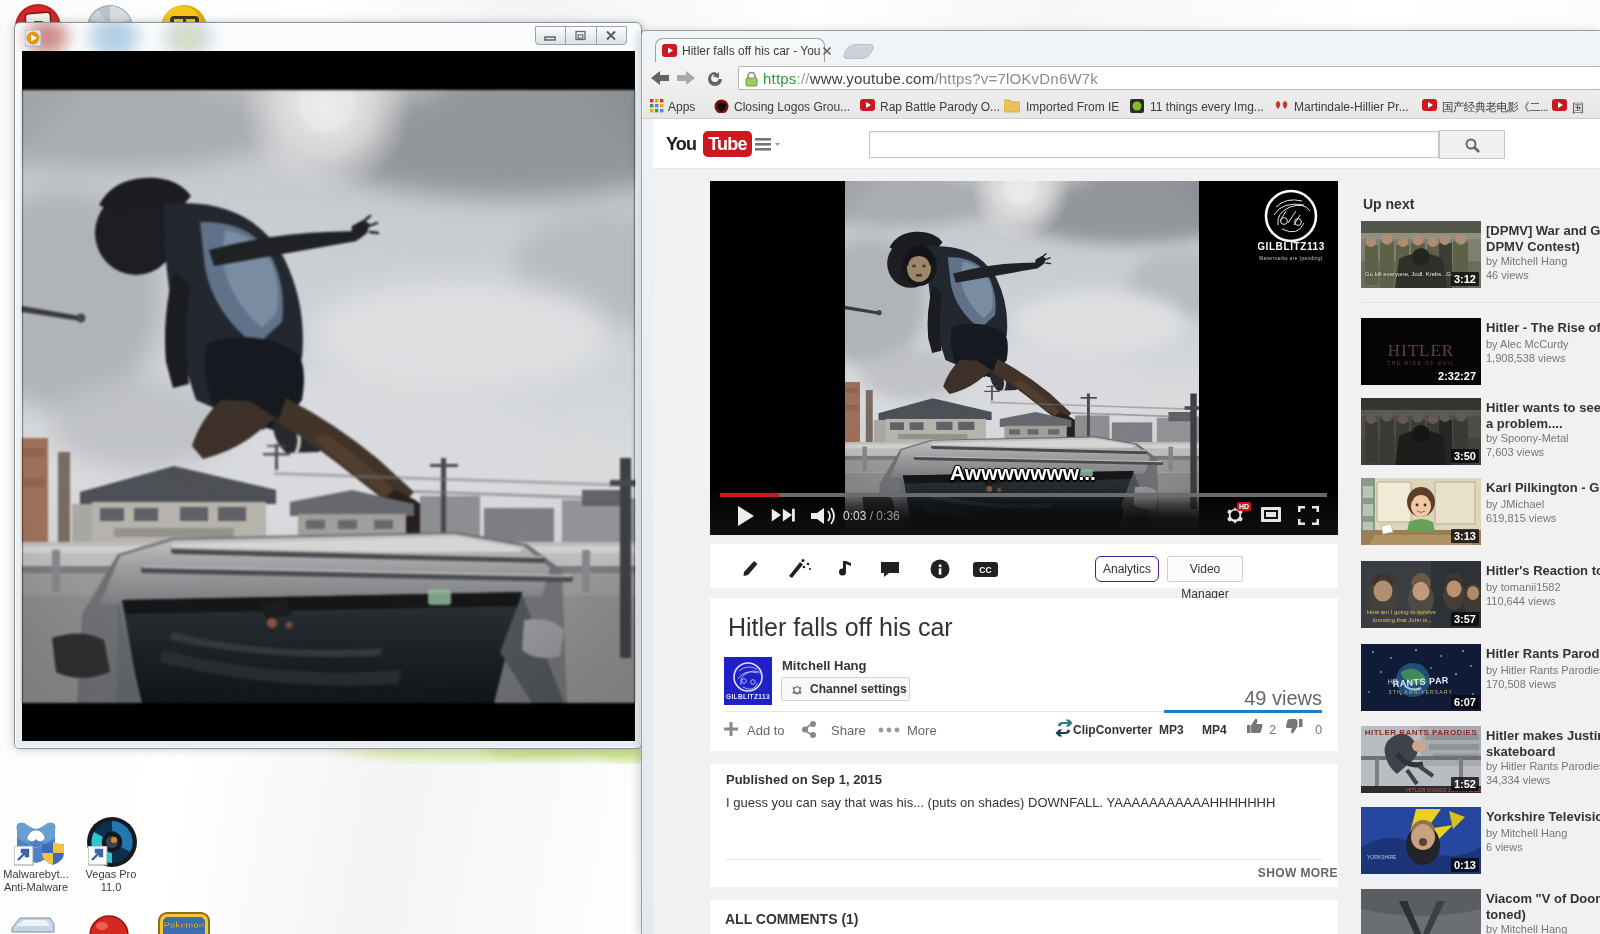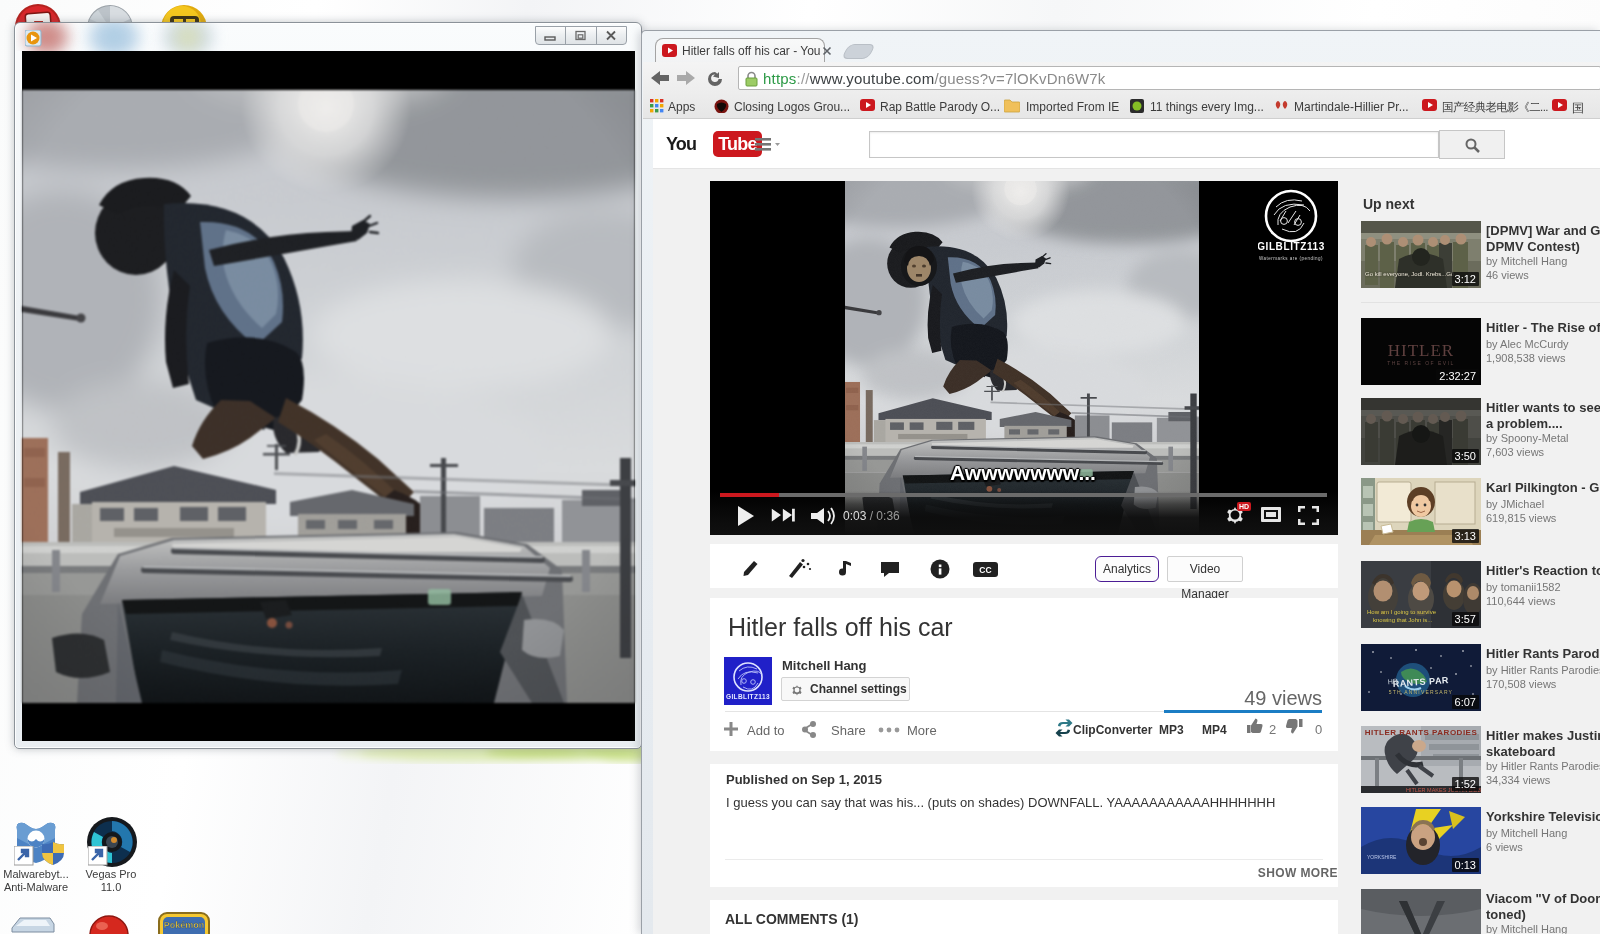--- a/index.html
+++ b/index.html
@@ -24,21 +24,21 @@
 #bookbar{position:absolute;left:1px;top:62px;right:0;height:26px;background:linear-gradient(180deg,#ededed,#e6e6e6);border-bottom:1px solid #cfcfcf;font-size:12px;color:#3c3c3c;white-space:nowrap}
 .bi{position:absolute;top:6px;height:14px}
 .bt{position:absolute;top:7px}
 #omni{position:absolute;left:95px;top:4px;right:-1px;height:24px;background:#fff;border:1px solid #b5b5b5;border-radius:2px}
 #urltxt{position:absolute;left:24px;top:3px;font-size:15px;color:#5c5c5c;letter-spacing:.2px}
 
 #ythead{position:absolute;left:0;top:0;right:0;height:50px;background:#fff;border-bottom:1px solid #e4e4e4}
 .card{position:absolute;left:57px;width:628px;background:#fff}
 #player{position:absolute;left:57px;top:62px;width:628px;height:354px;background:#000;overflow:hidden}
 .thumbwrap{position:absolute;left:708px;width:120px;height:67px;background:#444;overflow:hidden}
-.dur{position:absolute;right:2px;bottom:2px;background:rgba(8,8,8,.78);color:#fff;font-size:11px;font-weight:normal;padding:0 3px;line-height:14px;border-radius:1px}
+.dur{position:absolute;right:2px;bottom:2px;background:rgba(8,8,8,.78);color:#fff;font-size:11px;font-weight:bold;padding:0 3px;line-height:14px;border-radius:1px}
 .sbt{position:absolute;left:833px;font-size:13px;font-weight:bold;color:#333;line-height:16px;white-space:nowrap}
 .sby{position:absolute;left:833px;font-size:11px;color:#767676;white-space:nowrap}
 </style></head>
 <body>
 <div id="desk"></div>
 <svg width="0" height="0" style="position:absolute">
 <defs>
 <linearGradient id="skyg" x1="0" y1="0" x2="0" y2="1">
  <stop offset="0" stop-color="#c9cbd0"></stop>
         <stop offset=".18" stop-color="#c8cbd0"></stop>
@@ -343,21 +343,21 @@
   <svg class="abs" style="left:6px;top:5px" width="84" height="22">
    <path d="M2 11 L11 4 L11 8 L20 8 L20 14 L11 14 L11 18 Z" fill="#646464"></path>
    <path d="M46 11 L37 4 L37 8 L28 8 L28 14 L37 14 L37 18 Z" fill="#a9a9a9"></path>
    <path d="M66 5 a7 7 0 1 0 7 7 l-3.4 0 a3.8 3.8 0 1 1 -3.6 -4.6 l-2 2 6 1.5 0 -6 -1.8 1.8 a7 7 0 0 0 -2.2 -1.7" fill="#646464"></path>
   </svg>
   <div id="omni">
    <svg class="abs" style="left:6px;top:4px" width="13" height="16">
     <path d="M3 7 V5 a3.5 3.5 0 0 1 7 0 V7" fill="none" stroke="#8a8a8a" stroke-width="1.6"></path>
     <rect x="1" y="7" width="11" height="8" rx="1" fill="#9ccc65" stroke="#6b9e3e"></rect>
    </svg>
-   <div id="urltxt"><span style="color:#2c9a46">https</span><span style="color:#9b9b9b">://</span><span style="color:#3c4043">www.youtube.com</span><span style="color:#8a8a8a">/guess?v=7lOKvDn6W7k</span></div>
+   <div id="urltxt"><span style="color:#2c9a46">https</span><span style="color:#9b9b9b">://</span><span style="color:#3c4043">www.youtube.com</span><span style="color:#8a8a8a">/https?v=7lOKvDn6W7k</span></div>
   </div>
  </div>
  <div id="bookbar">
   <svg class="bi" style="left:7px" width="14" height="14">
    <g>
    <rect x="0" y="0" width="3.4" height="3.4" fill="#d93025"></rect>
           <rect x="5" y="0" width="3.4" height="3.4" fill="#f2a600"></rect>
           <rect x="10" y="0" width="3.4" height="3.4" fill="#d93025"></rect>
    <rect x="0" y="5" width="3.4" height="3.4" fill="#3b9b48"></rect>
           <rect x="5" y="5" width="3.4" height="3.4" fill="#4285f4"></rect>
@@ -397,21 +397,21 @@
       </svg>
   <span class="bt" style="left:799px;width:108px;overflow:hidden;font-size:11.5px;letter-spacing:-.6px;white-space:nowrap;display:inline-block">国产经典老电影《二...</span>
   <svg class="bi" style="left:909px" width="15" height="12">
         <rect width="15" height="12" rx="3" fill="#cc181e"></rect>
         <path d="M6 3 L11 6 L6 9 Z" fill="#fff"></path>
       </svg>
   <span class="bt" style="left:929px">国</span>
  </div>
  <div id="cpage">
   <div id="ythead">
-   <div class="abs" style="left:13px;top:12px;font-size:18px;font-weight:bold;letter-spacing:-.8px;color:#1b1b1b;line-height:26px">You<span style="display:inline-block;background:#cc181e;color:#fff;border-radius:5px;padding:0 5px;margin-left:17px;letter-spacing:-.8px;height:26px">Tube</span></div>
+   <div class="abs" style="left:13px;top:12px;font-size:18px;font-weight:bold;letter-spacing:-.8px;color:#1b1b1b;line-height:26px">You<span style="display:inline-block;background:#cc181e;color:#fff;border-radius:5px;padding:0 5px;margin-left:7px;letter-spacing:-.8px;height:26px">Tube</span></div>
    <svg class="abs" style="left:102px;top:19px" width="26" height="14">
     <rect x="0" y="0" width="16" height="2.6" fill="#757575"></rect>
           <rect x="0" y="5" width="16" height="2.6" fill="#757575"></rect>
           <rect x="0" y="10" width="16" height="2.6" fill="#757575"></rect>
     <path d="M20 5 l5 0 -2.5 3 Z" fill="#9a9a9a"></path>
    </svg>
    <div class="abs" style="left:216px;top:12px;width:570px;height:27px;background:#fff;border:1px solid #c6c6c6;box-shadow:inset 0 1px 2px rgba(0,0,0,.08)"></div>
    <div class="abs" style="left:786px;top:11px;width:66px;height:29px;background:#f0f0f0;border:1px solid #c6c6c6">
     <svg class="abs" style="left:25px;top:7px" width="15" height="15">
             <circle cx="6" cy="6" r="4.5" fill="none" stroke="#666" stroke-width="2"></circle>

